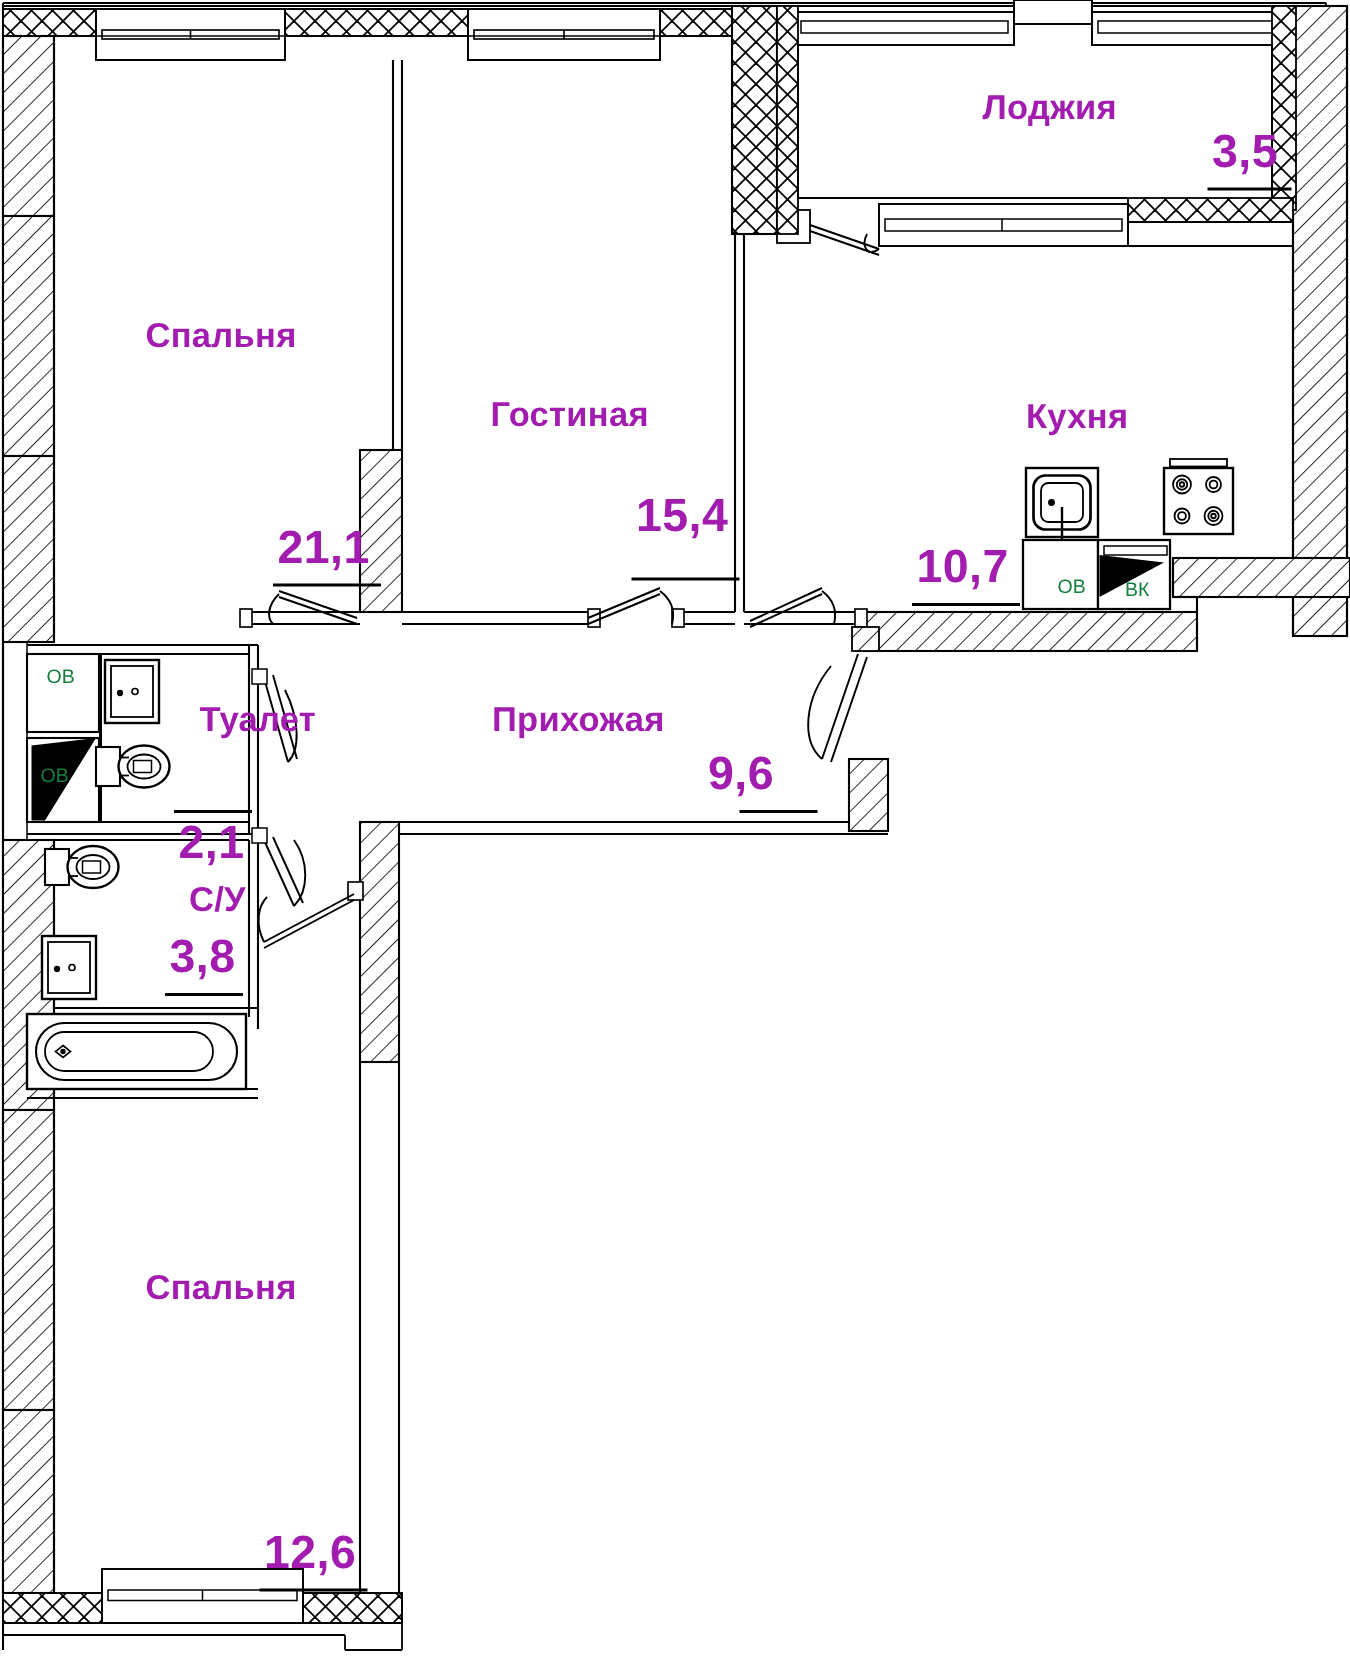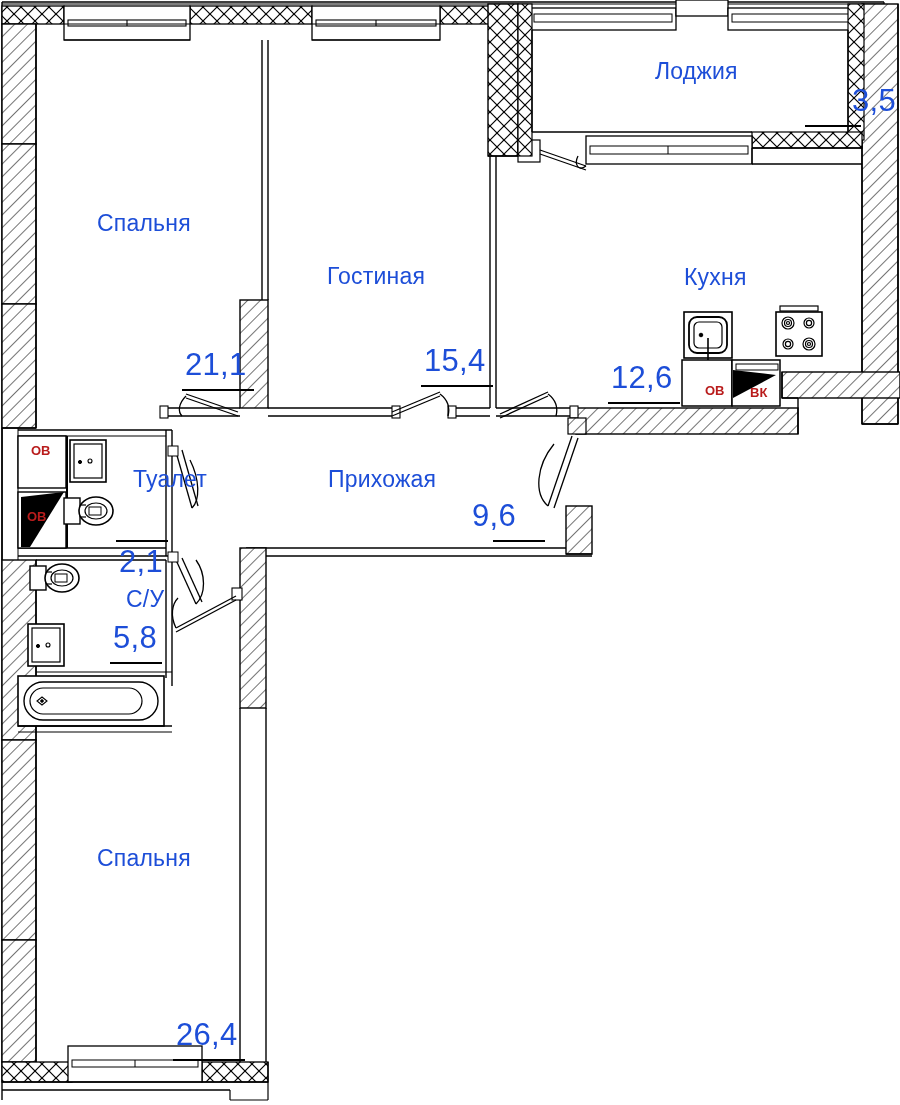--- a/index.html
+++ b/index.html
@@ -1,39 +1,39 @@
 <!DOCTYPE html>
 <html><head>
 <meta charset="utf-8">
 <style>
   html,body{margin:0;padding:0;background:#ffffff;}
   body{font-family:"Liberation Sans",sans-serif;}
   #plan-root{position:relative;width:900px;height:1105px;background:#ffffff;overflow:hidden;}
   #plan-svg{position:absolute;left:0;top:0;width:900px;height:1105px;display:block;}
   .room-label{
     position:absolute;
-    color:#1d4ed8;
+    color:#a21caf;
     font-family:"Liberation Sans",sans-serif;
-    font-weight:400;
+    font-weight:700;
     white-space:nowrap;
     line-height:1;
   }
   .room-name{font-size:23px;letter-spacing:0.2px;}
   .room-area{font-size:31px;letter-spacing:0.3px;}
   .room-area-underline{
     position:absolute;
     height:2px;
     background:#000000;
   }
   .tiny-label{
     position:absolute;
     font-family:"Liberation Sans",sans-serif;
-    font-weight:700;
+    font-weight:400;
     font-size:13px;
-    color:#b91c1c;
+    color:#15803d;
     white-space:nowrap;
   }
 </style>
 </head>
 <body>
 
 <div id="plan-root">
 
   <svg id="plan-svg" viewBox="0 0 900 1105">
     <defs>
@@ -345,45 +345,45 @@
     </g>
   </svg>
 
   <div>
 
     <div class="room-label room-name" style="left:97px; top:212px;">Спальня</div>
     <div class="room-label room-area" style="left:185px; top:349px;">21,1</div>
     <div class="room-area-underline" style="left:182px; top:389px; width:72px;"></div>
 
     <div class="room-label room-name" style="left:327px; top:265px;">Гостиная</div>
-    <div class="room-label room-area" style="left:424px; top:345px;">15,4</div>
+    <div class="room-label room-area" style="left:424px; top:328px;">15,4</div>
     <div class="room-area-underline" style="left:421px; top:385px; width:72px;"></div>
 
     <div class="room-label room-name" style="left:655px; top:60px;">Лоджия</div>
-    <div class="room-label room-area" style="left:808px; top:85px;margin-left:44px;">3,5</div>
+    <div class="room-label room-area" style="left:808px; top:85px;">3,5</div>
     <div class="room-area-underline" style="left:805px; top:125px; width:56px;"></div>
 
     <div class="room-label room-name" style="left:663px; top:266px;margin-left:21px;">Кухня</div>
-    <div class="room-label room-area" style="left:611px; top:362px;">12,6</div>
+    <div class="room-label room-area" style="left:611px; top:362px;">10,7</div>
     <div class="room-area-underline" style="left:608px; top:402px; width:72px;"></div>
 
     <div class="room-label room-name" style="left:328px; top:468px;">Прихожая</div>
     <div class="room-label room-area" style="left:472px; top:500px;">9,6</div>
     <div class="room-area-underline" style="left:493px; top:540px; width:52px;"></div>
 
     <div class="room-label room-name" style="left:86px; top:468px;margin-left:47px;">Туалет</div>
     <div class="room-label room-area" style="left:119px; top:500px;margin-top:46px;">2,1</div>
     <div class="room-area-underline" style="left:116px; top:540px; width:52px;"></div>
 
     <div class="room-label room-name" style="left:93px; top:588px;margin-left:33px;">С/У</div>
-    <div class="room-label room-area" style="left:113px; top:622px;">5,8</div>
+    <div class="room-label room-area" style="left:113px; top:622px;">3,8</div>
     <div class="room-area-underline" style="left:110px; top:662px; width:52px;"></div>
 
     <div class="room-label room-name" style="left:97px; top:847px;">Спальня</div>
-    <div class="room-label room-area" style="left:176px; top:1019px;">26,4</div>
+    <div class="room-label room-area" style="left:176px; top:1019px;">12,6</div>
     <div class="room-area-underline" style="left:173px; top:1059px; width:72px;"></div>
 
   </div>
 
   <div>
     <div class="tiny-label" style="left:31px; top:443px;">ОВ</div>
     <div class="tiny-label" style="left:27px; top:509px;">ОВ</div>
     <div class="tiny-label" style="left:705px; top:383px;">ОВ</div>
     <div class="tiny-label" style="left:750px; top:385px;">ВК</div>
   </div>

